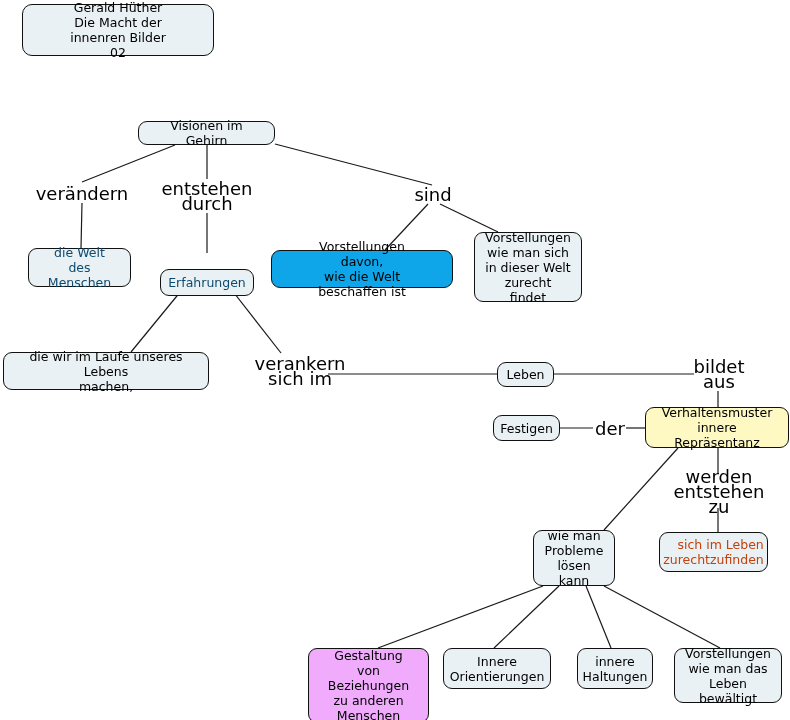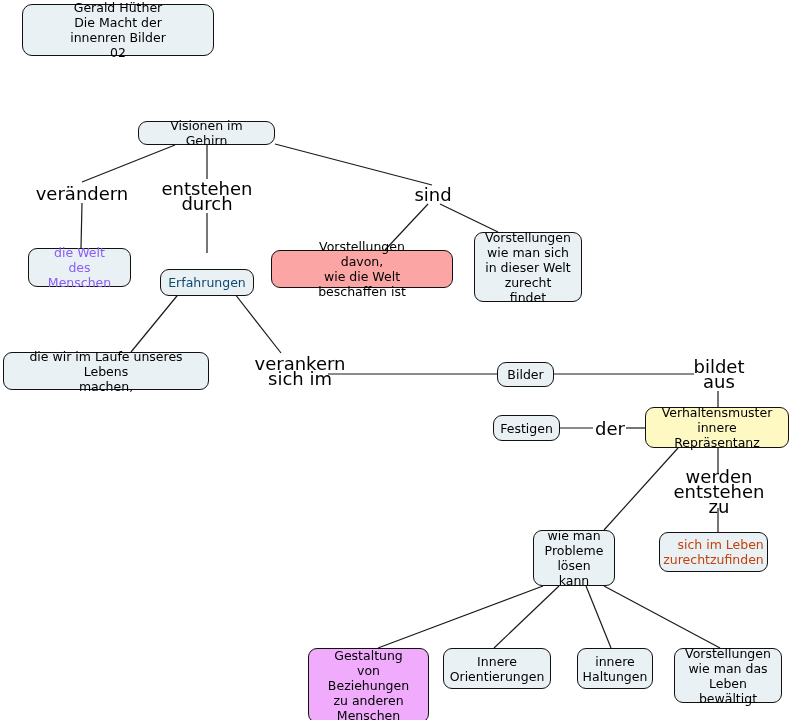--- a/index.html
+++ b/index.html
@@ -89,32 +89,32 @@
       <line x1="543" y1="586" x2="378" y2="648" stroke="#1a1a1a" stroke-width="1.2"></line>
       <line x1="559" y1="586" x2="494" y2="648" stroke="#1a1a1a" stroke-width="1.2"></line>
       <line x1="586" y1="586" x2="611" y2="648" stroke="#1a1a1a" stroke-width="1.2"></line>
       <line x1="604" y1="586" x2="720" y2="648" stroke="#1a1a1a" stroke-width="1.2"></line>
     </svg>
   <div id="node-layer">
       <div class="node title-node" style="left: 22px; top: 4px; width: 192px; height: 52px; background: rgb(234, 241, 244); border-color: rgb(17, 17, 17); color: rgb(0, 0, 0);">Gerald Hüther
 Die Macht der innenren Bilder
 02</div>
       <div class="node" style="left: 138px; top: 121px; width: 137px; height: 24px; background: rgb(234, 241, 244); border-color: rgb(17, 17, 17); color: rgb(0, 0, 0);">Visionen im Gehirn</div>
-      <div class="node" style="left: 28px; top: 248px; width: 103px; height: 39px; background: rgb(234, 241, 244); border-color: rgb(17, 17, 17); color: #8b5cf6;">die Welt
+      <div class="node" style="left: 28px; top: 248px; width: 103px; height: 39px; background: rgb(234, 241, 244); border-color: rgb(17, 17, 17); color: #0c4a6e;">die Welt
 des Menschen</div>
       <div class="node" style="left: 160px; top: 253px; width: 94px; height: 27px; background: rgb(234, 241, 244); border-color: rgb(17, 17, 17); color: #0c4a6e; margin-top: 16px;">Erfahrungen</div>
-      <div class="node" style="left: 271px; top: 250px; width: 182px; height: 38px; background: #fca5a5; border-color: rgb(17, 17, 17); color: rgb(0, 0, 0);">Vorstellungen davon,
+      <div class="node" style="left: 271px; top: 250px; width: 182px; height: 38px; background: #0ea5e9; border-color: rgb(17, 17, 17); color: rgb(0, 0, 0);">Vorstellungen davon,
 wie die Welt beschaffen ist</div>
       <div class="node" style="left: 474px; top: 232px; width: 108px; height: 70px; background: rgb(234, 241, 244); border-color: rgb(17, 17, 17); color: rgb(0, 0, 0);">Vorstellungen
 wie man sich
 in dieser Welt
 zurecht findet</div>
       <div class="node" style="left: 3px; top: 352px; width: 206px; height: 38px; background: rgb(234, 241, 244); border-color: rgb(17, 17, 17); color: rgb(0, 0, 0);">die wir im Laufe unseres Lebens
 machen,</div>
-      <div class="node" style="left: 497px; top: 362px; width: 57px; height: 25px; background: rgb(234, 241, 244); border-color: rgb(17, 17, 17); color: rgb(0, 0, 0);">Bilder</div>
+      <div class="node" style="left: 497px; top: 362px; width: 57px; height: 25px; background: rgb(234, 241, 244); border-color: rgb(17, 17, 17); color: rgb(0, 0, 0);">Leben</div>
       <div class="node" style="left: 493px; top: 415px; width: 67px; height: 26px; background: rgb(234, 241, 244); border-color: rgb(17, 17, 17); color: rgb(0, 0, 0);">Festigen</div>
       <div class="node" style="left: 645px; top: 407px; width: 144px; height: 41px; background: #fef9c3; border-color: rgb(17, 17, 17); color: rgb(0, 0, 0);">Verhaltensmuster
 innere Repräsentanz</div>
       <div class="node" style="left: 533px; top: 530px; width: 82px; height: 56px; background: rgb(234, 241, 244); border-color: rgb(17, 17, 17); color: rgb(0, 0, 0);">wie man
 Probleme
 lösen kann</div>
       <div class="node" style="left: 659px; top: 532px; width: 109px; height: 40px; background: rgb(234, 241, 244); border-color: rgb(17, 17, 17); color: #c2410c; text-align: right;">sich im Leben
 zurechtzufinden</div>
       <div class="node" style="left: 308px; top: 648px; width: 121px; height: 75px; background: #f0abfc; border-color: rgb(17, 17, 17); color: rgb(0, 0, 0);">Gestaltung
 von Beziehungen

